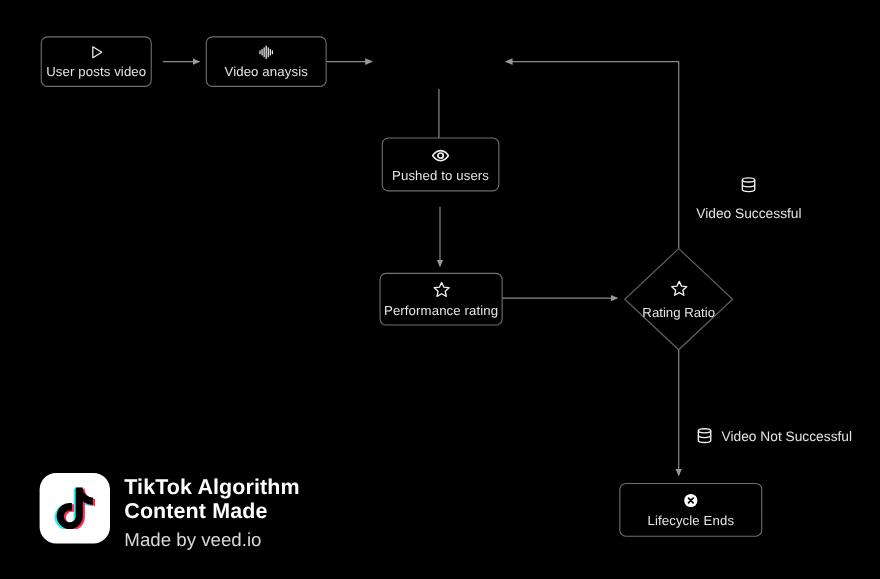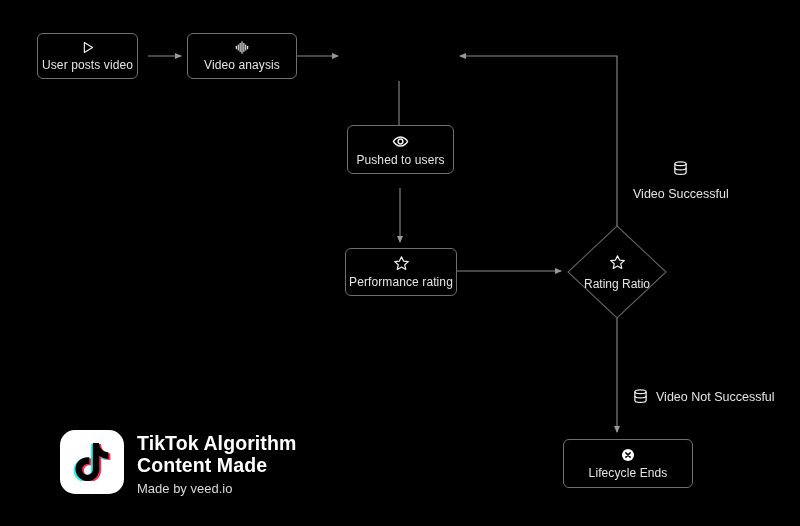--- a/index.html
+++ b/index.html
@@ -17,28 +17,28 @@
   .node .nlabel{white-space:nowrap;letter-spacing:.1px;}
   .node svg{display:block;}
   .diamond-content{
     position:absolute;display:flex;flex-direction:column;align-items:center;
     justify-content:center;gap:3px;color:#e4e4e4;font-size:12px;text-align:center;
   }
   .edge-label{
     position:absolute;display:flex;align-items:center;gap:8px;color:#e2e2e2;
     font-size:12.5px;white-space:nowrap;
   }
-  #branding{position:absolute;left:36px;top:430px;display:flex;gap:13px;align-items:flex-start;margin-left:24px;}
+  #branding{position:absolute;left:36px;top:430px;display:flex;gap:13px;align-items:flex-start;}
   #logo-tile{
     width:64px;height:64px;background:#ffffff;border-radius:15px;
     display:flex;align-items:center;justify-content:center;flex:0 0 auto;
   }
   #brand-text{padding-top:2px;}
   .brand-title{color:#ffffff;font-weight:700;font-size:19.5px;line-height:22px;letter-spacing:.1px;}
-  .brand-sub{color:#d9d9d9;font-size:13px;margin-top:5px;}
+  .brand-sub{color:#d9d9d9;font-size:17px;margin-top:5px;}
 </style>
 </head>
 <body>
 
 <div id="canvas">
 
   <svg id="wires" viewBox="0 0 800 526">
     <defs>
       <marker id="arr" markerWidth="7" markerHeight="6" refX="6" refY="3" orient="auto" markerUnits="userSpaceOnUse">
         <path d="M0,0 L7,3 L0,6 Z" fill="#9a9a9a"></path>

